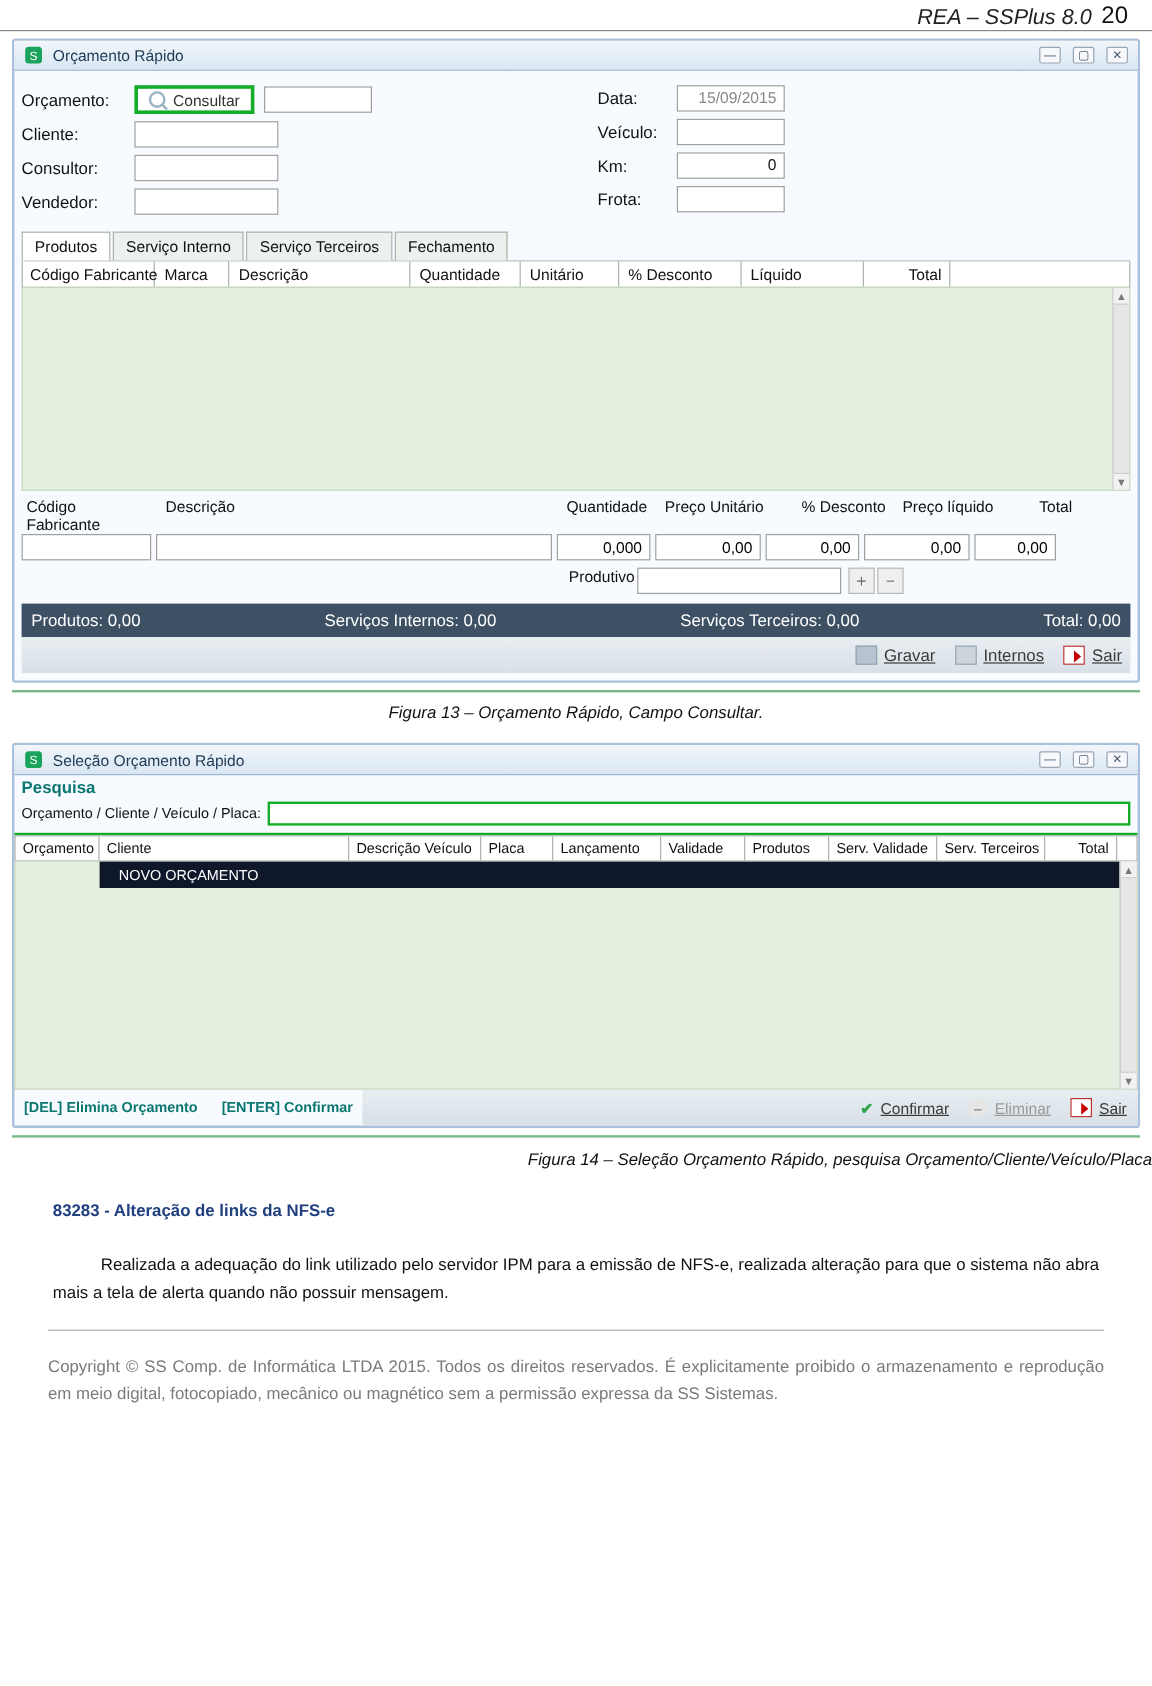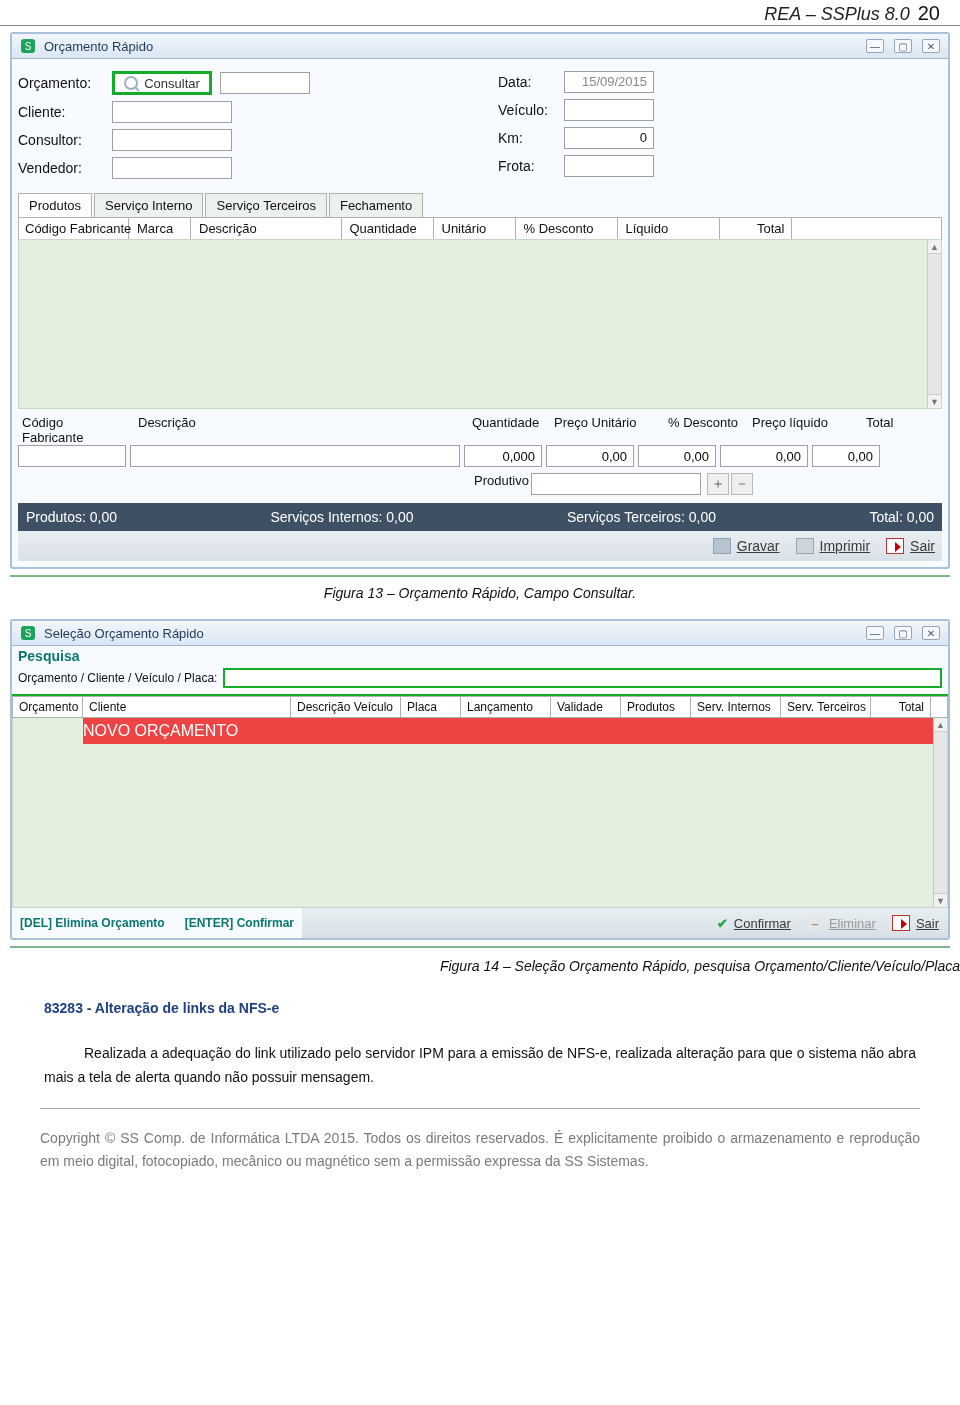--- a/index.html
+++ b/index.html
@@ -96,21 +96,21 @@
 
   
   .win2 .sub{font-weight:bold;padding:2px 6px;color:var(--teal)}
   .search-row{display:flex;align-items:center;gap:6px;padding:2px 6px 6px 6px;border-bottom:2px solid var(--highlight)}
   .search-row .lbl{font-size:12px}
   .search-row input{flex:1;height:20px;border:2px solid var(--highlight);padding:0 4px}
   .thead3{display:flex;background:#fff;border:1px solid #aab3ad}
   .th3{padding:3px 6px;border-right:1px solid #aab3ad;font-size:12px;white-space:nowrap}
   .th3:last-child{border-right:none}
   .list2{height:190px;border:1px solid var(--panebd);border-top:none;background:var(--pane);position:relative}
-  .row-novo{background:#ef4444;color:#fff;padding:4px 0;font-size:16px}
+  .row-novo{background:#0f172a;color:#fff;padding:4px 16px;font-size:12px}
   .list2 .vscroll{right:0}
   .hints{display:flex;gap:20px;padding:6px 8px}
   .hint{color:var(--teal);font-weight:bold;font-size:12px}
   .actions2{display:flex;justify-content:flex-end;gap:14px;padding:6px 8px;background:linear-gradient(#e8eef2,#d7e0e6)}
   .actions2 .actbtn{font-size:13px}
   .ico-ok:before{content:"✔";color:#2aa54a;font-weight:bold}
   .ico-del{width:16px;height:16px;border-radius:8px;background:#e6e6e6;color:#999;display:inline-flex;align-items:center;justify-content:center;font-weight:bold}
   .caption2{text-align:right;font-style:italic;margin:10px 0 16px}
 
   
@@ -261,21 +261,21 @@
         <span>Serviços Terceiros: 0,00</span>
         <span>Total: 0,00</span>
       </div>
       <div class="actions">
         <span class="actbtn">
             <span class="ico ico-save"></span>
             <u>Gravar</u>
           </span>
         <span class="actbtn">
             <span class="ico ico-print"></span>
-            <u>Imprimir</u>
+            <u>Internos</u>
           </span>
         <span class="actbtn">
             <span class="ico ico-exit"></span>
             <u>Sair</u>
           </span>
       </div>
     </div>
   </div>
   <hr class="hr-green">
   <div class="caption">Figura 13 – Orçamento Rápido, Campo Consultar.</div>
@@ -302,21 +302,21 @@
         <input style="">
       </div>
       <div class="thead3">
         <div class="th3 v1">Orçamento</div>
         <div class="th3 v2">Cliente</div>
         <div class="th3 v3">Descrição Veículo</div>
         <div class="th3 v4">Placa</div>
         <div class="th3 v5">Lançamento</div>
         <div class="th3 v6">Validade</div>
         <div class="th3 v7">Produtos</div>
-        <div class="th3 v8">Serv. Internos</div>
+        <div class="th3 v8">Serv. Validade</div>
         <div class="th3 v9">Serv. Terceiros</div>
         <div class="th3 v10">Total</div>
         <div class="th3" style="width:16px"></div>
       </div>
       <div class="list2">
         <div style="display:flex">
           <div style="width:70px"></div>
           <div class="row-novo" style="flex:1;margin-right:14px">NOVO ORÇAMENTO</div>
         </div>
         <div class="vscroll">

